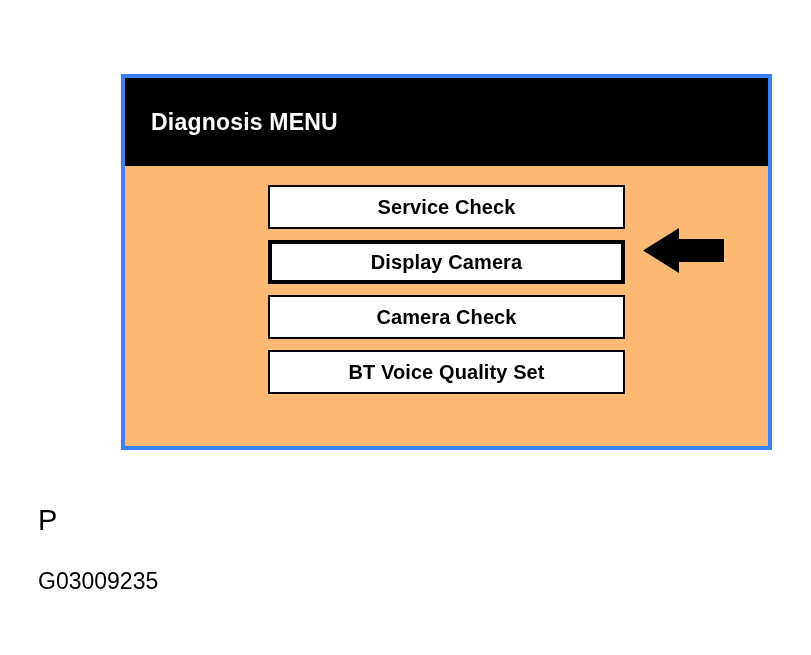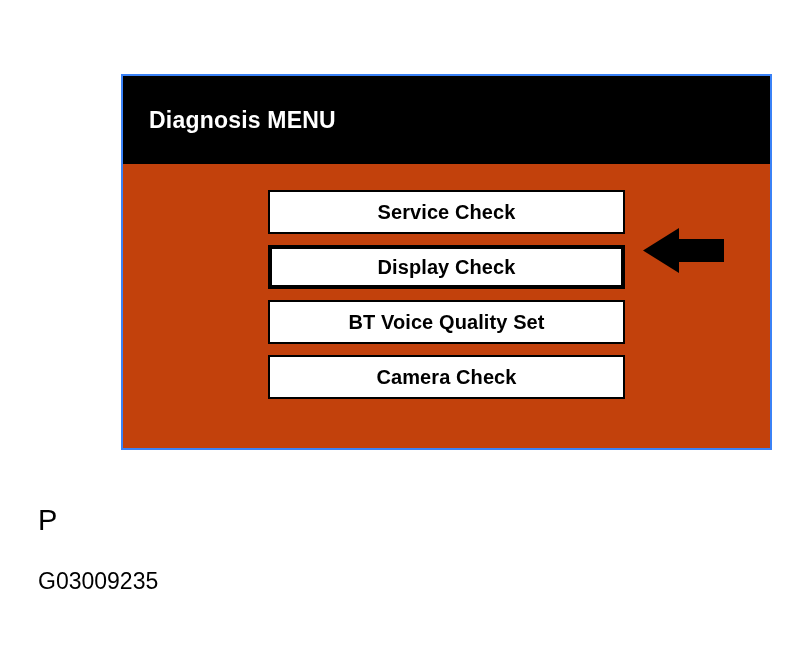--- a/index.html
+++ b/index.html
@@ -16,41 +16,41 @@
   }
 
   
   #screen-panel {
     position: absolute;
     left: 121px;
     top: 74px;
     width: 651px;
     height: 376px;
     box-sizing: border-box;
-    border: 2px solid #3b82f6;
-    background: #c2410c;
+    border: 4px solid #3b82f6;
+    background: #fdba74;
   }
 
   #screen-header {
     height: 88px;
     background: #000000;
     display: flex;
     align-items: center;
   }
 
   #screen-title {
     color: #ffffff;
     font-size: 23px;
     font-weight: bold;
     letter-spacing: 0.2px;
     margin-left: 26px;
   }
 
   #menu-list {
-    padding-top: 26px;
+    padding-top: 19px;
     display: flex;
     flex-direction: column;
     align-items: center;
     gap: 11px;
   }
 
   .menu-button {
     width: 357px;
     height: 44px;
     box-sizing: border-box;
@@ -112,30 +112,30 @@
     <div id="screen-title">Diagnosis MENU</div>
   </div>
 
   <div id="menu-list">
 
     <div class="menu-button">
       <span class="menu-button-label">Service Check</span>
     </div>
 
     <div class="menu-button selected">
-      <span class="menu-button-label">Display Check</span>
+      <span class="menu-button-label">Display Camera</span>
     </div>
 
 
     <div class="menu-button">
-      <span class="menu-button-label">BT Voice Quality Set</span>
+      <span class="menu-button-label">Camera Check</span>
     </div>
 
     <div class="menu-button">
-      <span class="menu-button-label">Camera Check</span>
+      <span class="menu-button-label">BT Voice Quality Set</span>
     </div>
 
   </div>
 </div>
 
 <svg id="pointer-arrow" viewBox="0 0 81 45">
   <polygon points="0,22.5 36,0 36,11 81,11 81,34 36,34 36,45" fill="#000000"></polygon>
 </svg>
 
 <div id="caption-block">

